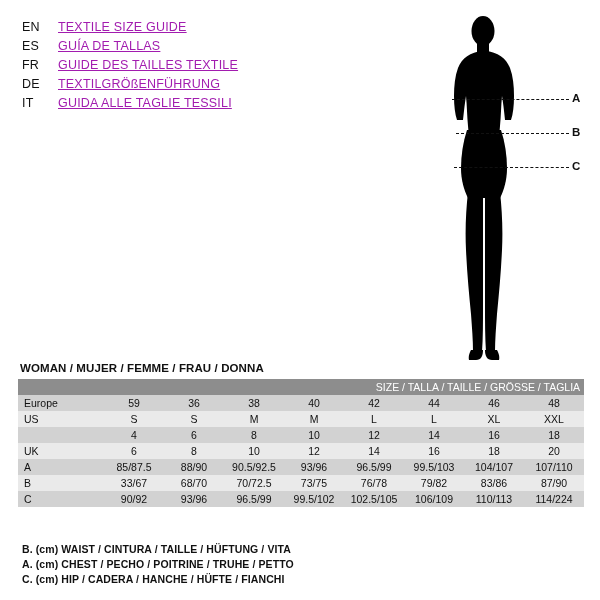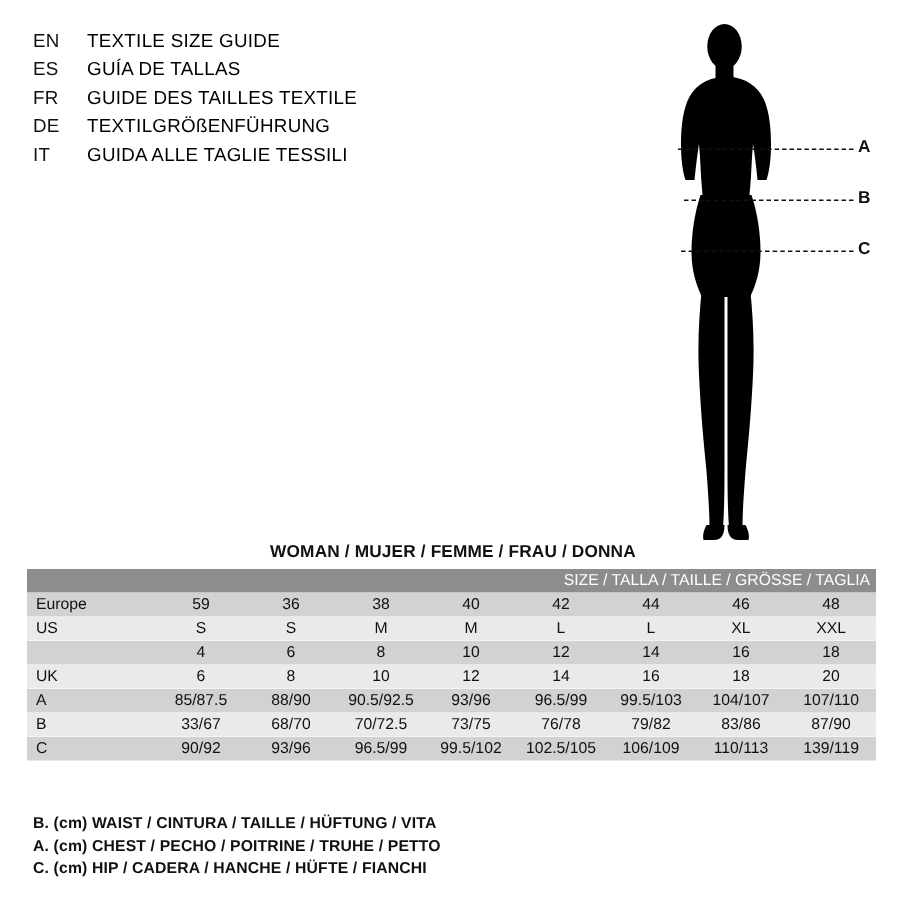--- a/index.html
+++ b/index.html
@@ -35,21 +35,22 @@
     line-height: 19px;
     font-size: 12.5px;
     letter-spacing: 0.2px;
   }
   .lang-code {
     width: 36px;
     flex: 0 0 36px;
     color: #111;
   }
   .lang-title {
-    color: #000000;
+    color: #a21caf;
+    text-decoration: underline;
   }
 
   
   .figure-wrap {
     position: absolute;
     left: 420px;
     top: 10px;
     width: 170px;
     height: 360px;
   }
@@ -76,21 +77,20 @@
     left: 18px;
     top: 362px;
     width: 566px;
   }
   .woman-caption {
     font-size: 11.5px;
     font-weight: bold;
     letter-spacing: 0.1px;
     padding: 0 0 5px 2px;
     color: #111;
-    text-align: center;
   }
   table.size-table {
     border-collapse: collapse;
     width: 566px;
     table-layout: fixed;
     font-size: 10.5px;
   }
   table.size-table td {
     height: 16px;
     padding: 0 4px;
@@ -310,21 +310,21 @@
         </tr>
         <tr class="band-grey">
           <td class="row-head">C</td>
           <td>90/92</td>
           <td>93/96</td>
           <td>96.5/99</td>
           <td>99.5/102</td>
           <td>102.5/105</td>
           <td>106/109</td>
           <td>110/113</td>
-          <td>139/119</td>
+          <td>114/224</td>
         </tr>
       </tbody>
     </table>
   </div>
 
   <div class="legend">
     <div class="legend-row">B. (cm) WAIST / CINTURA / TAILLE / HÜFTUNG / VITA</div>
     <div class="legend-row">A. (cm) CHEST / PECHO / POITRINE / TRUHE / PETTO</div>
     <div class="legend-row">C. (cm) HIP / CADERA / HANCHE / HÜFTE / FIANCHI</div>
   </div>

